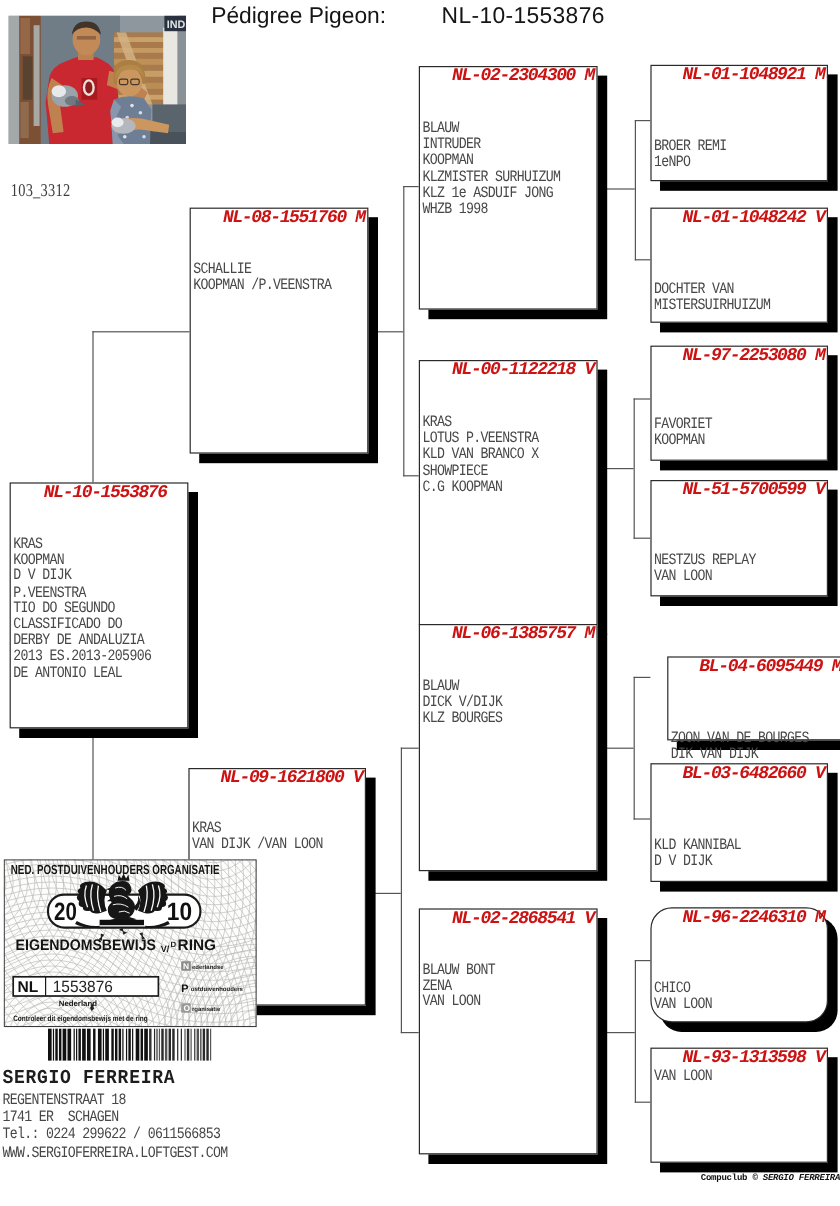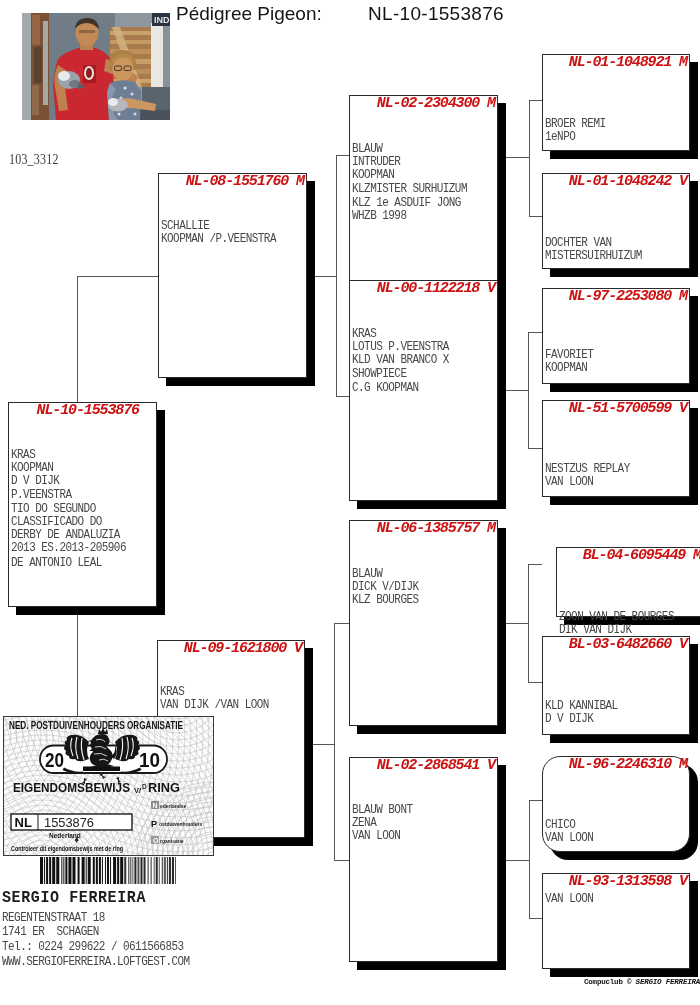--- a/index.html
+++ b/index.html
@@ -9,21 +9,21 @@
 .bt{position:absolute;left:2px;font:11px/11.2px "Liberation Mono",monospace;letter-spacing:-0.55px;color:#474747;transform:scaleY(1.2);transform-origin:0 0;white-space:pre;}
 .ln{position:absolute;background:#555;}
 </style></head>
 <body>
 <div id="page">
 
 <div style="position:absolute;left:176px;top:3px;font-size:19px;color:#151515;">Pédigree Pigeon:</div>
 
 <div style="position:absolute;left:368px;top:3px;font-size:19px;letter-spacing:0.3px;color:#151515;">NL-10-1553876</div>
 
-<div style="position:absolute;left:7px;top:13px;width:148px;height:107px;margin-left:15px;">
+<div style="position:absolute;left:7px;top:13px;width:148px;height:107px;">
 <svg width="148" height="107" viewBox="0 0 148 107">
 
 <rect x="0" y="0" width="148" height="107" fill="#8e979d"></rect>
 <rect x="27" y="0" width="66" height="107" fill="#707d87"></rect>
 <rect x="0" y="0" width="10" height="107" fill="#a3a8aa"></rect>
 
 <rect x="9" y="0" width="18" height="107" fill="#7b5035"></rect>
 <rect x="10" y="2" width="8" height="30" fill="#956747"></rect>
 <rect x="12" y="34" width="8" height="36" fill="#59422f"></rect>
 <rect x="10" y="72" width="7" height="30" fill="#8f6a4c"></rect>
@@ -166,31 +166,31 @@
 <div class="bt" style="top:45px;">SCHALLIE
 KOOPMAN /P.VEENSTRA</div>
 </div>
 
 <div class="box" style="left:157px;top:640px;width:148px;height:198px;">
 <div class="hd" style="">NL-09-1621800 V</div>
 <div class="bt" style="top:44px;">KRAS
 VAN DIJK /VAN LOON</div>
 </div>
 
-<div class="box" style="left:349px;top:55px;width:149px;height:203px;margin-top:40px;">
+<div class="box" style="left:349px;top:55px;width:149px;height:203px;">
 <div class="hd" style="">NL-02-2304300 M</div>
 <div class="bt" style="top:46px;">BLAUW
 INTRUDER
 KOOPMAN
 KLZMISTER SURHUIZUM
 KLZ 1e ASDUIF JONG
 WHZB 1998</div>
 </div>
 
-<div class="box" style="left:349px;top:280px;width:149px;height:221px;">
+<div class="box" style="left:349px;top:300px;width:149px;height:221px;">
 <div class="hd" style="">NL-00-1122218 V</div>
 <div class="bt" style="top:46px;">KRAS
 LOTUS P.VEENSTRA
 KLD VAN BRANCO X
 SHOWPIECE
 C.G KOOPMAN</div>
 </div>
 
 <div class="box" style="left:349px;top:520px;width:149px;height:206px;">
 <div class="hd" style="">NL-06-1385757 M</div>

